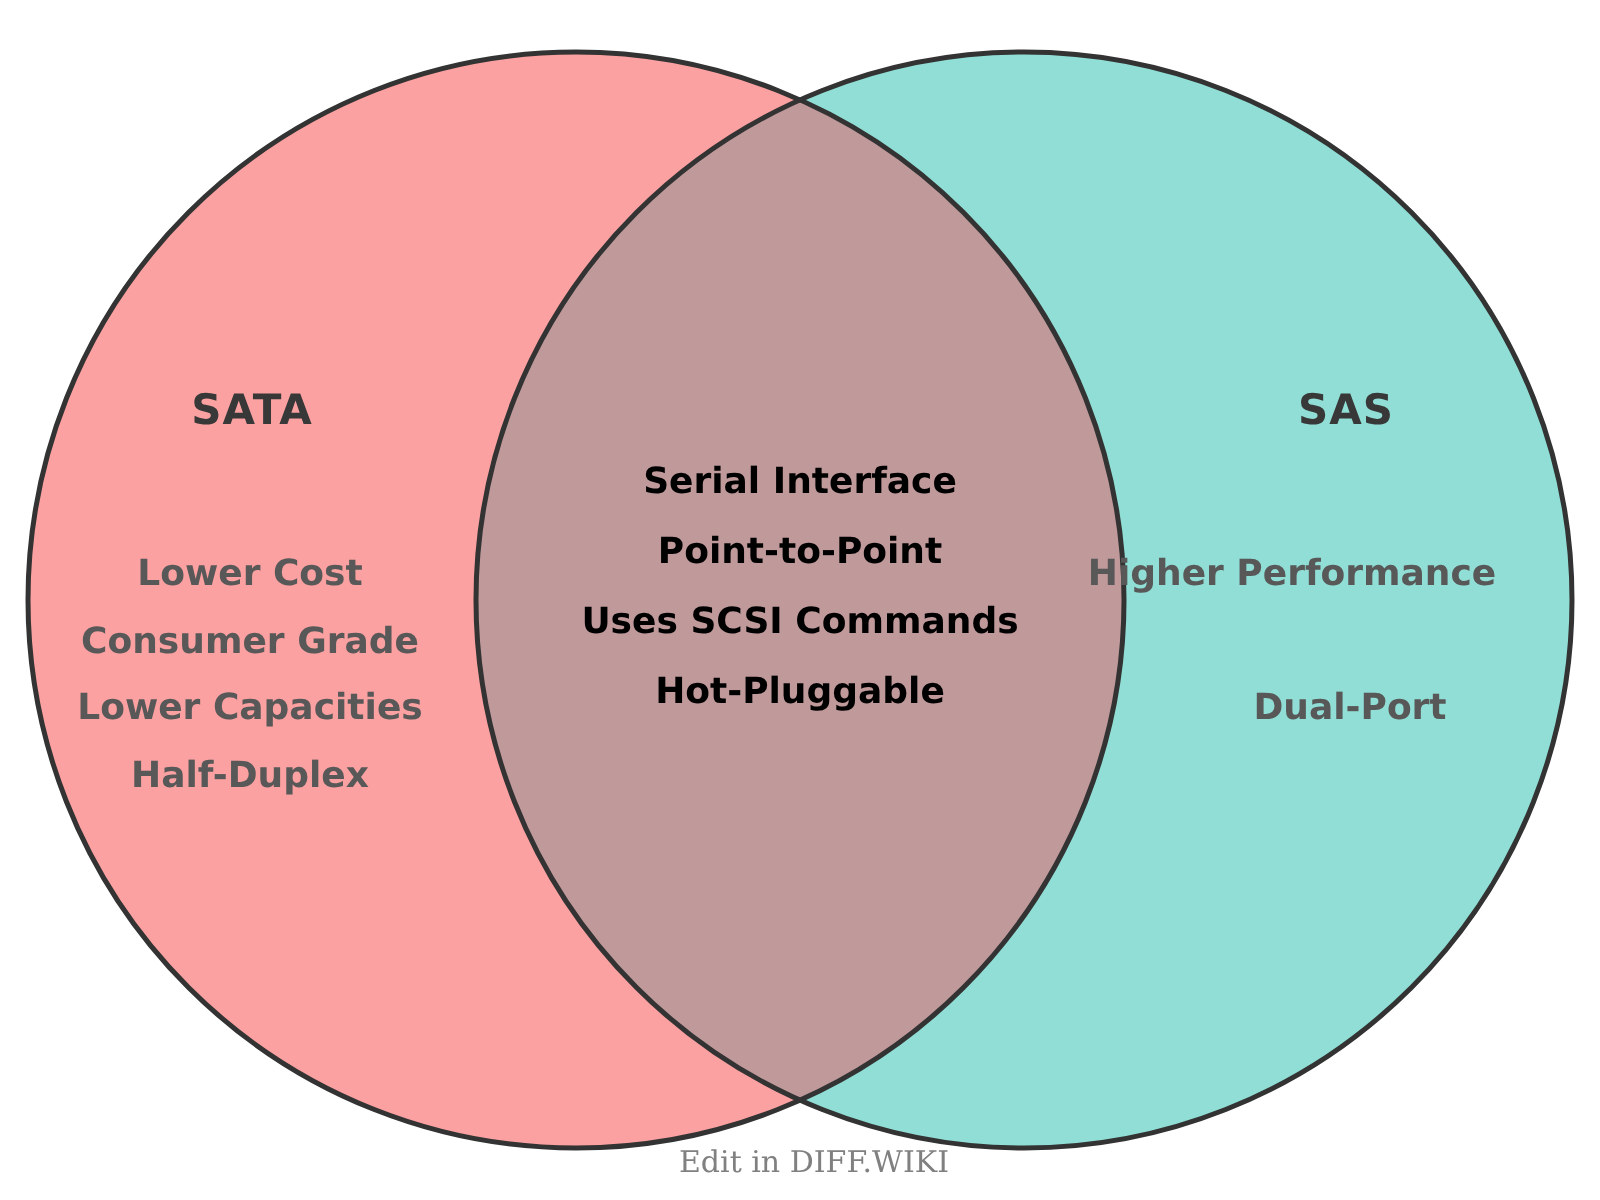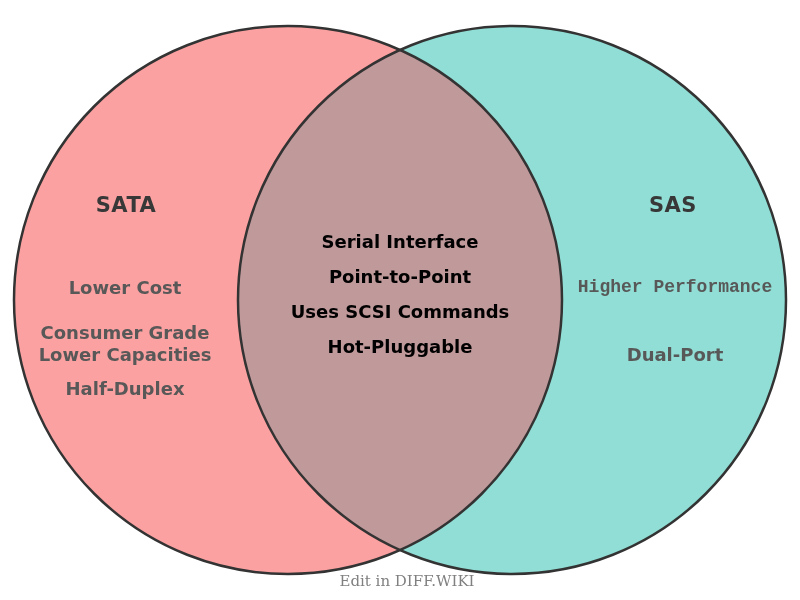--- a/index.html
+++ b/index.html
@@ -49,25 +49,25 @@
     font-weight: normal;
     font-size: 15px;
     color: #808080;
     white-space: nowrap;
   }
   
   .title-left  { left: 126px; top: 205px; }
   .title-right { left: 673px; top: 205px; }
   
   .l0 { left: 125px; top: 287px; }
-  .l1 { left: 125px; top: 332px; }
+  .l1 { left: 125px; top: 321px; }
   .l2 { left: 125px; top: 354px; }
   .l3 { left: 125px; top: 388px; }
   
-  .r0 { left: 675px; top: 287px; font-family: Liberation Mono, monospace; }
+  .r0 { left: 646px; top: 287px; }
   .r1 { left: 675px; top: 321px; }
   .r2 { left: 675px; top: 354px; }
   .r3 { left: 675px; top: 388px; }
   
   .c0 { left: 400px; top: 241px; }
   .c1 { left: 400px; top: 276px; }
   .c2 { left: 400px; top: 311px; }
   .c3 { left: 400px; top: 346px; }
   .cap { left: 407px; top: 581px; }
 </style>

